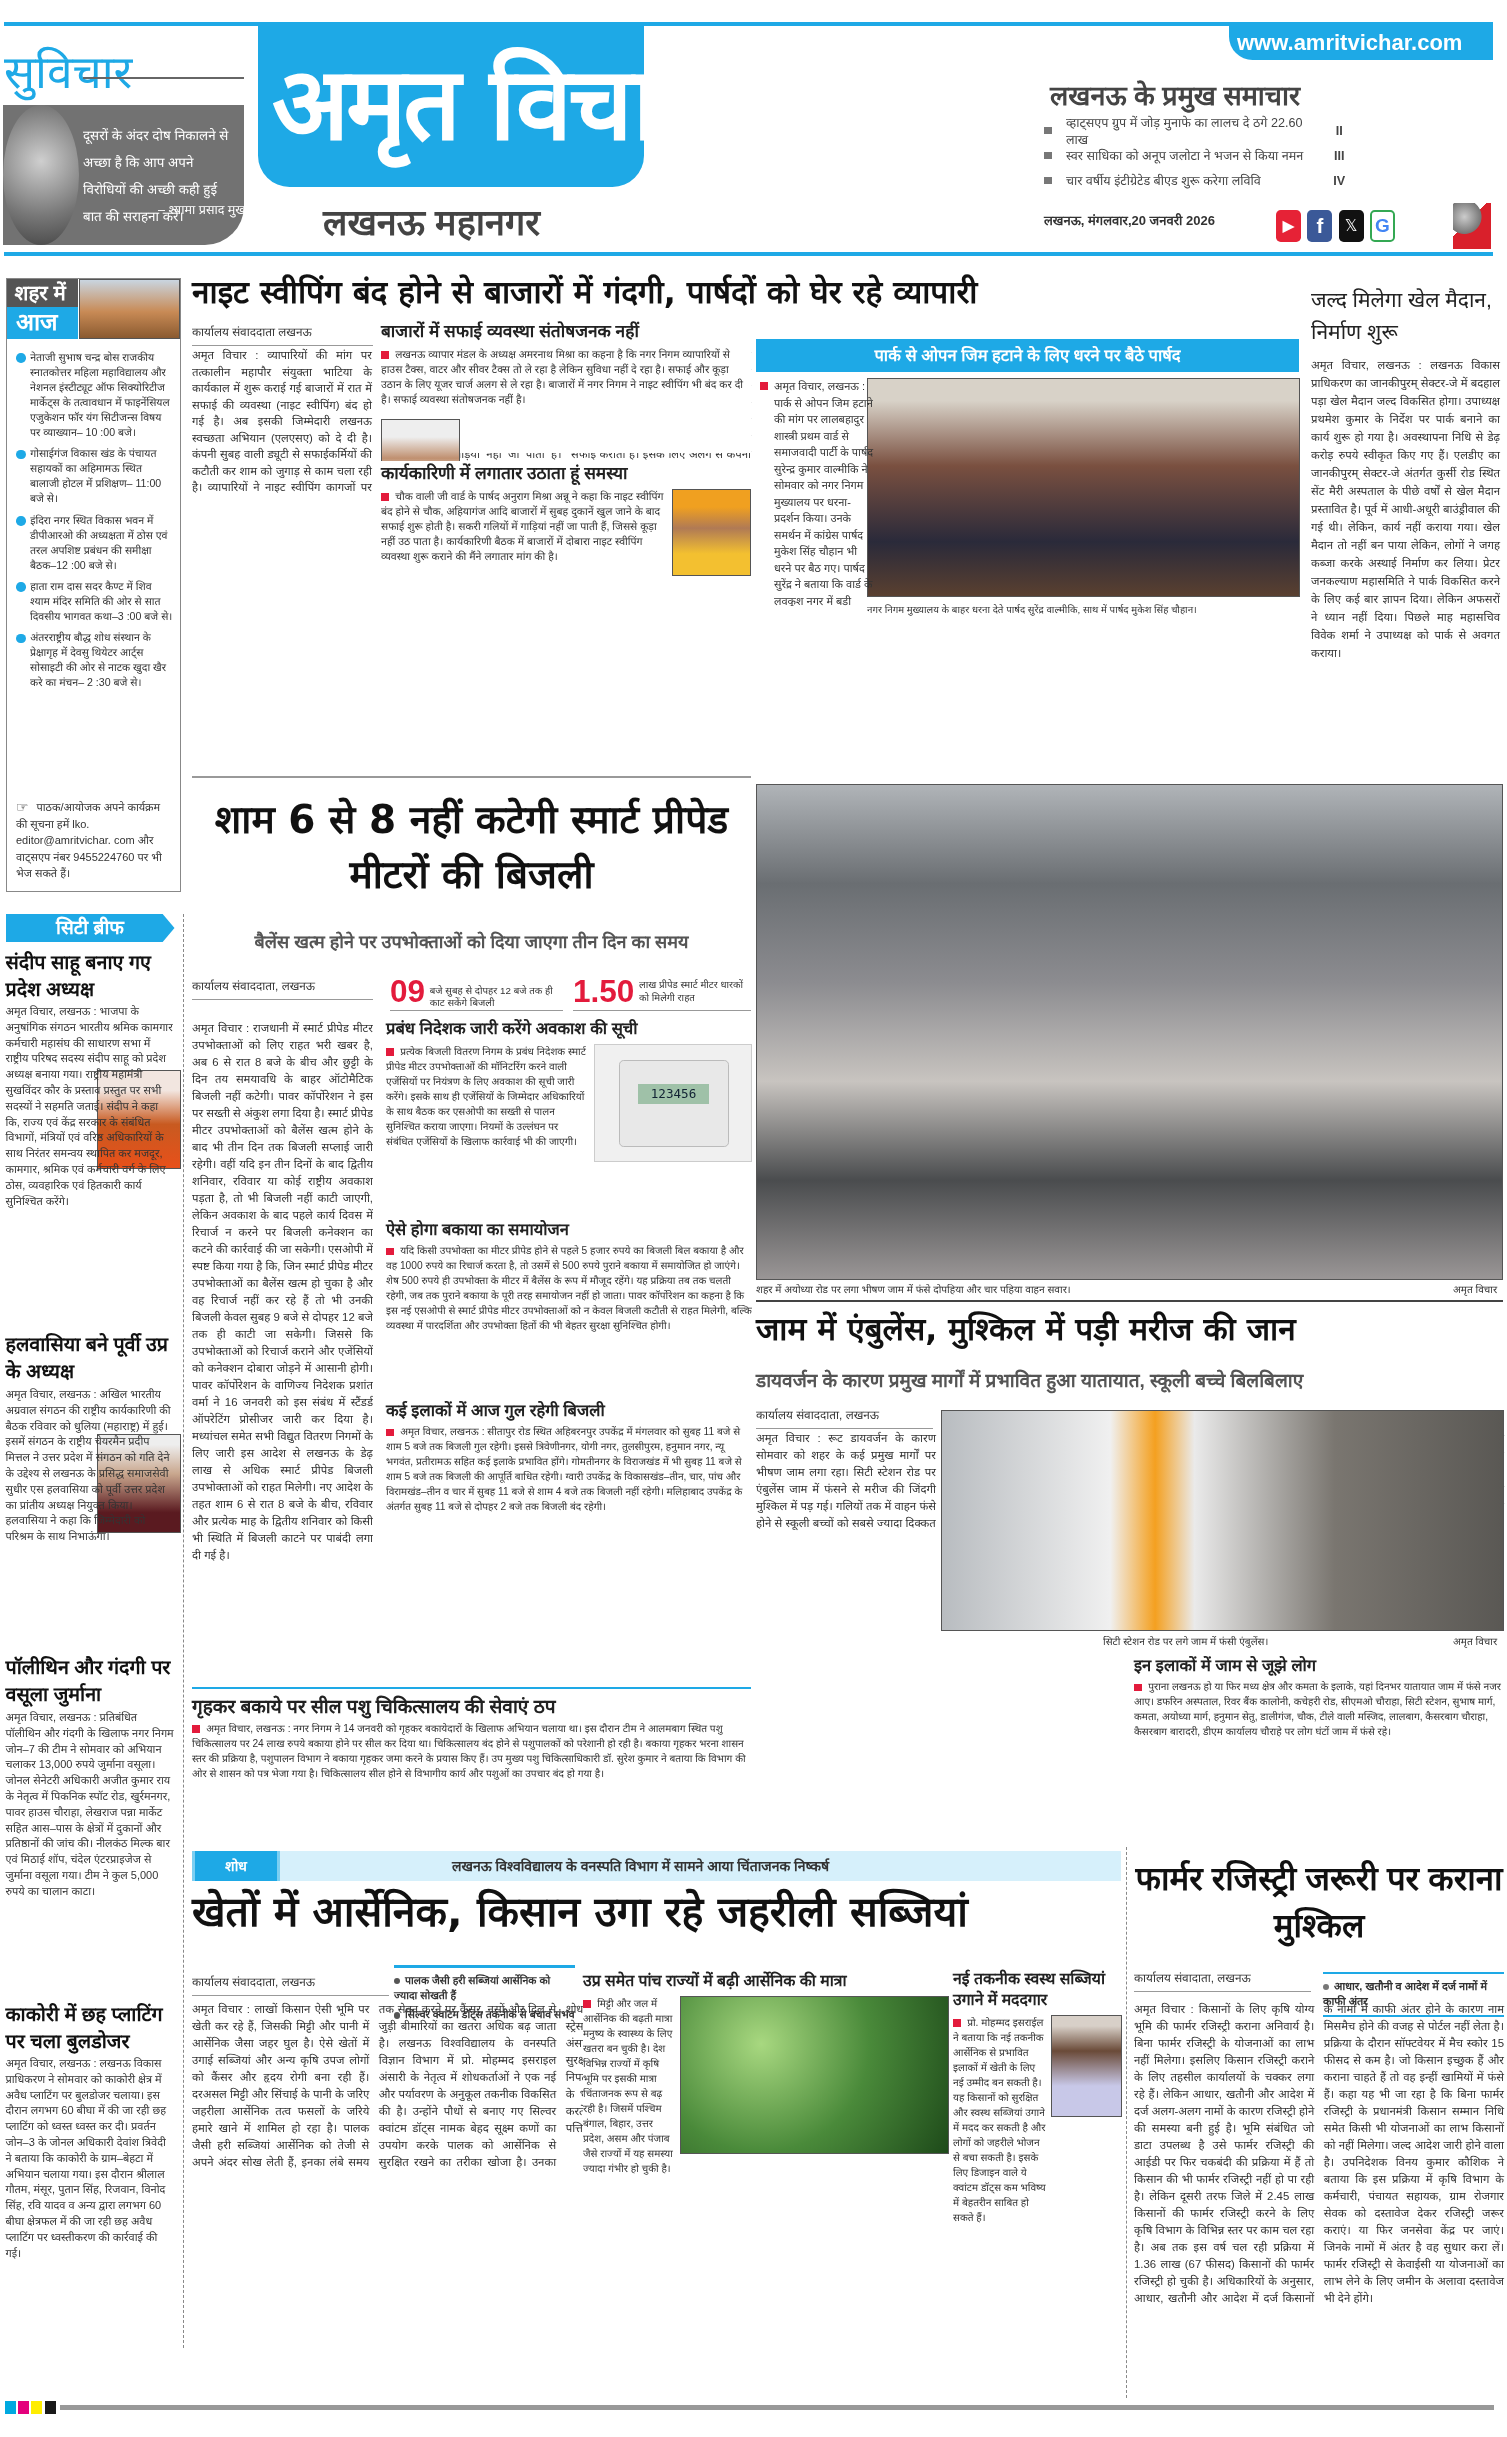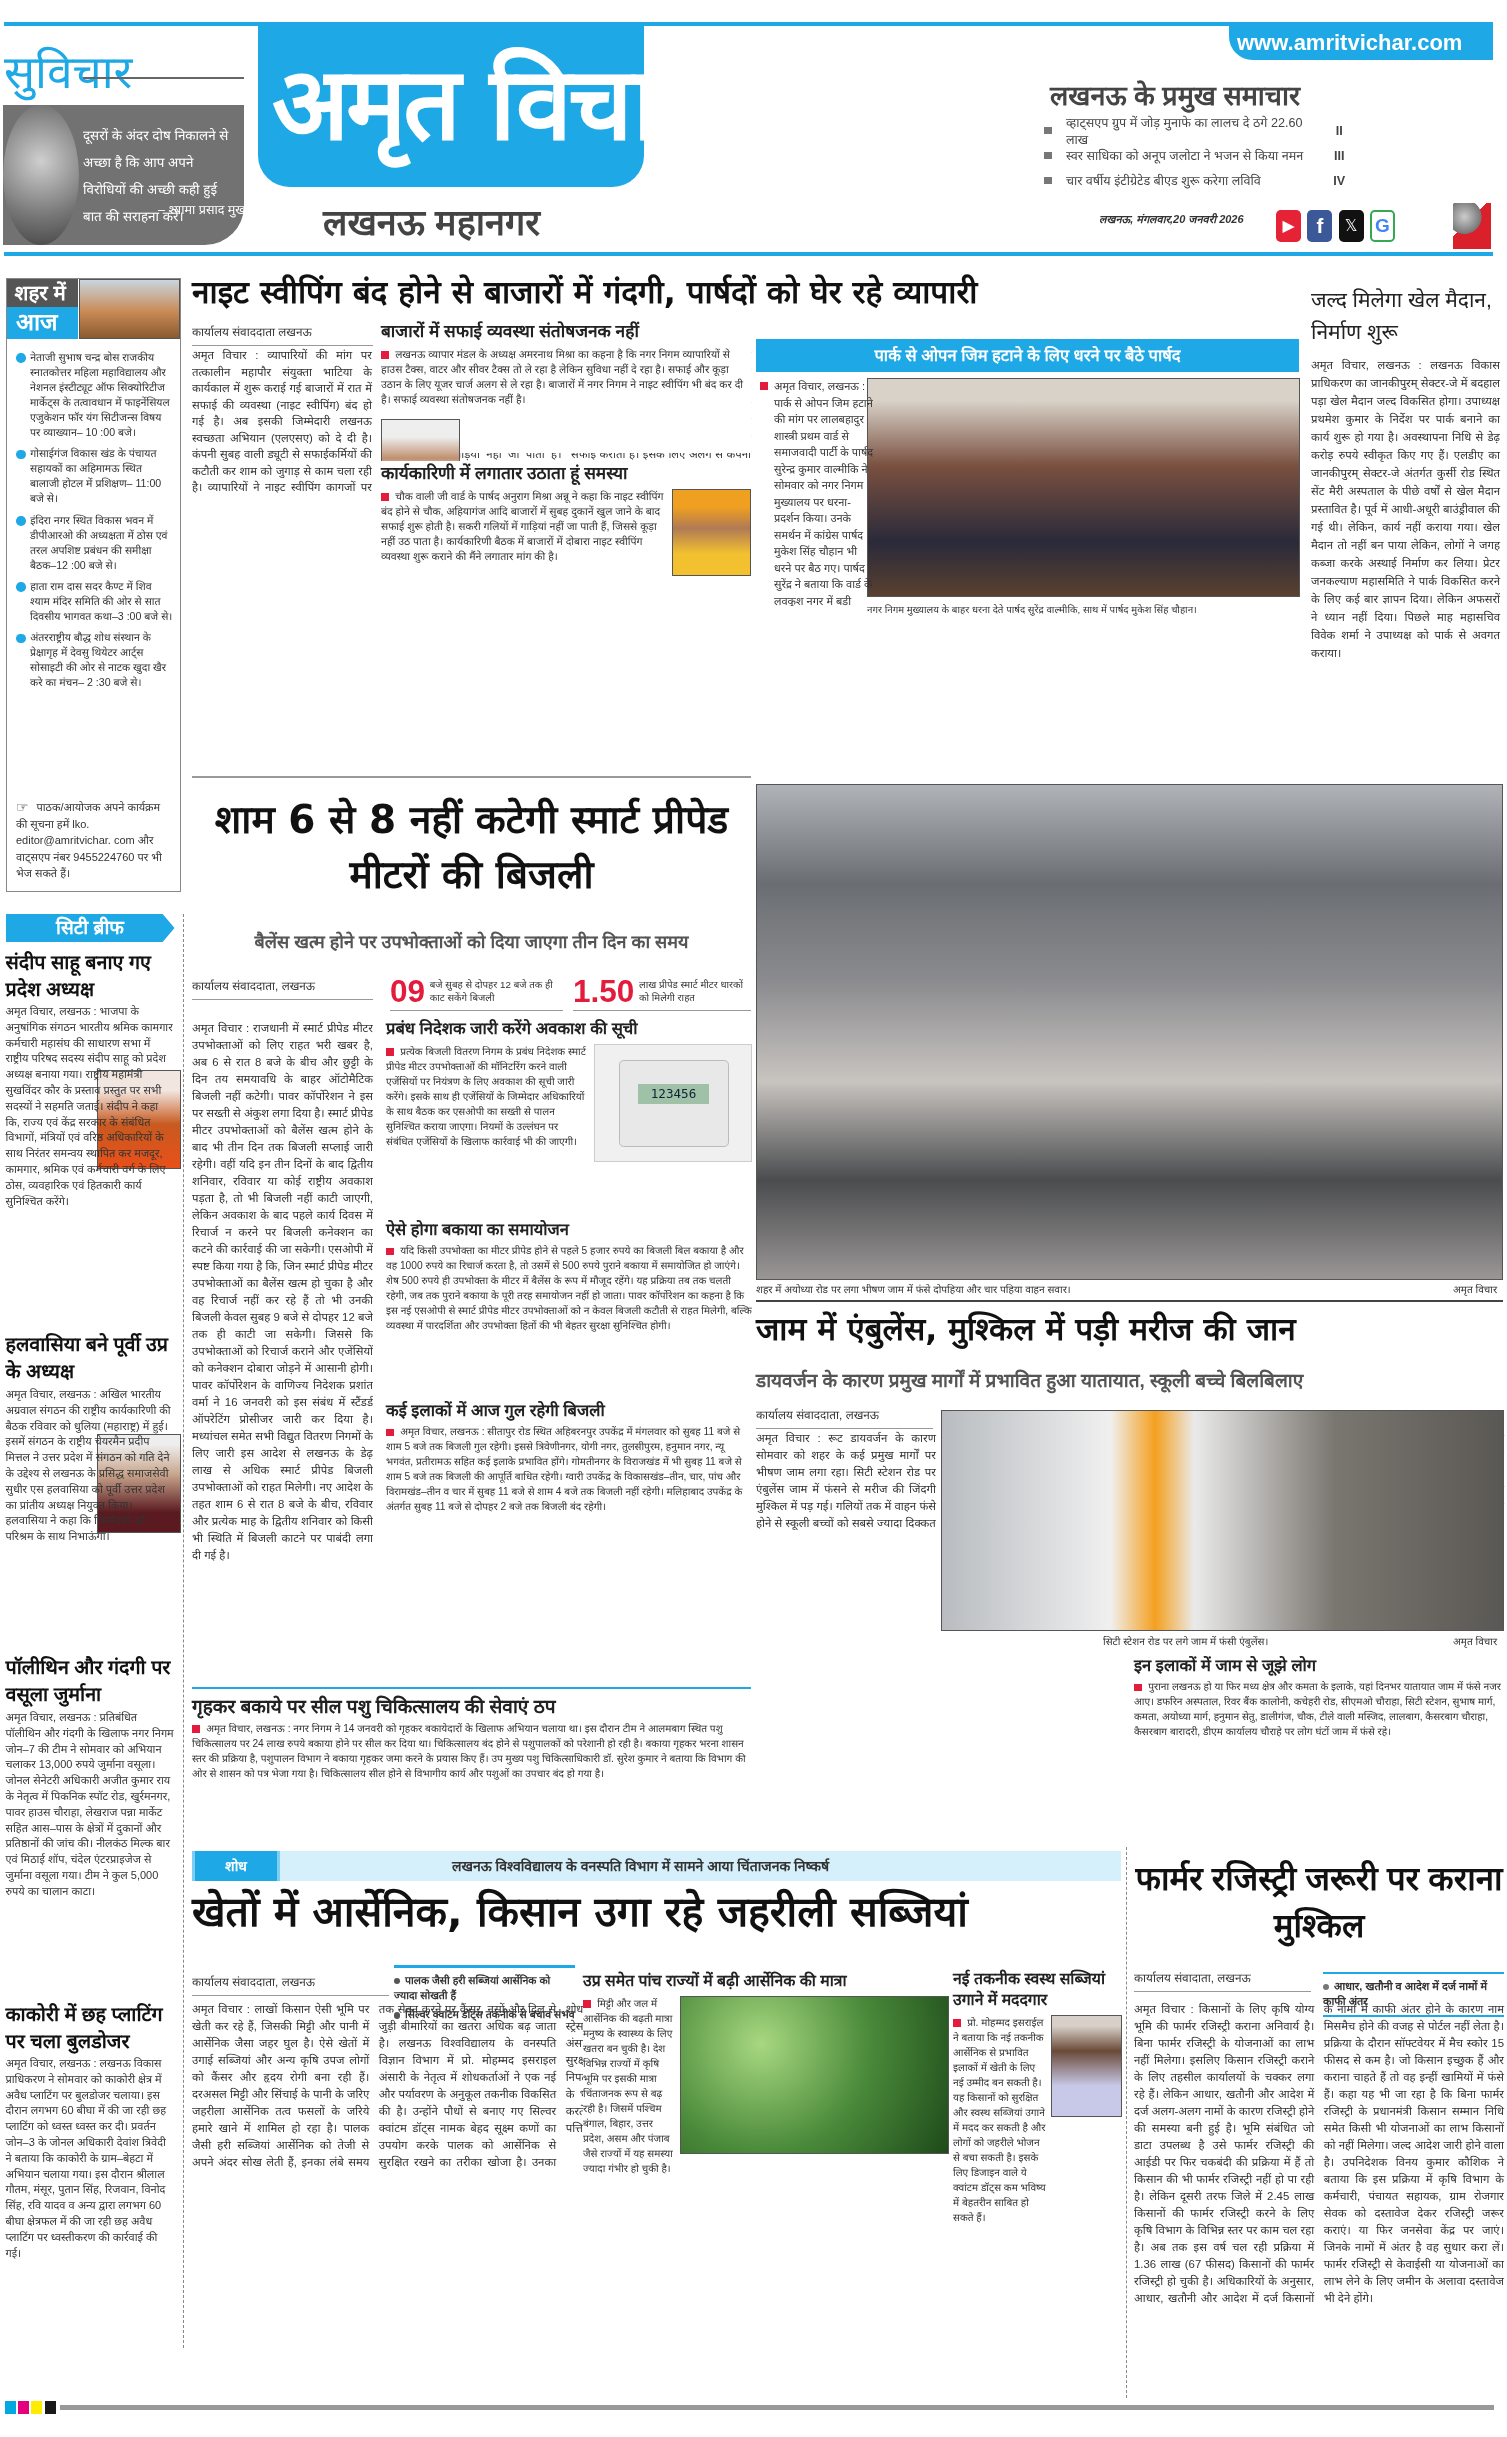--- a/index.html
+++ b/index.html
@@ -52,21 +52,21 @@
       <span style="flex:1;">स्वर साधिका को अनूप जलोटा ने भजन से किया नमन</span>
       <b style="width:23.6px;text-align:center;">III</b>
     </div>
     <div style="display:flex;align-items:center;height:25px;font-size:12.6px;color:#444;">
       <span style="width:7.9px;height:7.9px;background:#777;margin-right:14px;"></span>
       <span style="flex:1;">चार वर्षीय इंटीग्रेटेड बीएड शुरू करेगा लविवि</span>
       <b style="width:23.6px;text-align:center;">IV</b>
     </div>
   </div>
 
-  <div class="abs" style="left:1099px;top:211px;font-size:11px;font-weight:bold;color:#333;font-style:italic;">लखनऊ, मंगलवार,20 जनवरी 2026</div>
+  <div class="abs" style="left:1044px;top:211px;font-size:13px;font-weight:bold;color:#333;">लखनऊ, मंगलवार,20 जनवरी 2026</div>
   <div class="abs" style="left:1276px;top:210px;display:flex;gap:6.3px;">
     <span style="width:25px;height:31.5px;background:#e62236;color:#fff;border-radius:4.7px;display:flex;align-items:center;justify-content:center;font-size:15.8px;">▶</span>
     <span style="width:25px;height:31.5px;background:#3b5998;color:#fff;border-radius:4.7px;display:flex;align-items:center;justify-content:center;font-size:20.5px;font-weight:bold;">f</span>
     <span style="width:25px;height:31.5px;background:#111;color:#fff;border-radius:4.7px;display:flex;align-items:center;justify-content:center;font-size:15.8px;">𝕏</span>
     <span style="width:25px;height:31.5px;background:#fff;color:#4285f4;border:2.4px solid #34a853;border-radius:4.7px;display:flex;align-items:center;justify-content:center;font-size:19px;font-weight:bold;">G</span>
   </div>
   <div class="abs" style="left:1453px;top:203px;width:38px;height:46px;background:radial-gradient(circle at 30% 30%,#ccc,#777 40%,transparent 42%),linear-gradient(135deg,transparent 40%,#d9202b 40%);"></div>
 </div>
 
 <div class="abs" style="left:5.5px;top:278px;width:175px;height:614px;border:1.6px solid #888;">
@@ -143,21 +143,21 @@
 <div class="abs small" style="left:760px;top:622px;width:540px;height:118px;overflow:hidden;font-size:10.6px;line-height:15px;"></div>
 
 <div class="abs" style="left:1311px;top:284px;width:189px;font-size:21px;line-height:31.5px;color:#222;">जल्द मिलेगा खेल मैदान, निर्माण शुरू</div>
 <div class="abs txt" style="left:1311px;top:356px;width:189px;font-size:11.4px;line-height:18px;">अमृत विचार, लखनऊ : लखनऊ विकास प्राधिकरण का जानकीपुरम् सेक्टर-जे में बदहाल पड़ा खेल मैदान जल्द विकसित होगा। उपाध्यक्ष प्रथमेश कुमार के निर्देश पर पार्क बनाने का कार्य शुरू हो गया है। अवस्थापना निधि से डेढ़ करोड़ रुपये स्वीकृत किए गए हैं। एलडीए का जानकीपुरम् सेक्टर-जे अंतर्गत कुर्सी रोड स्थित सेंट मैरी अस्पताल के पीछे वर्षों से खेल मैदान प्रस्तावित है। पूर्व में आधी-अधूरी बाउंड्रीवाल की गई थी। लेकिन, कार्य नहीं कराया गया। खेल मैदान तो नहीं बन पाया लेकिन, लोगों ने जगह कब्जा करके अस्थाई निर्माण कर लिया। प्रेटर जनकल्याण महासमिति ने पार्क विकसित करने के लिए कई बार ज्ञापन दिया। लेकिन अफसरों ने ध्यान नहीं दिया। पिछले माह महासचिव विवेक शर्मा ने उपाध्यक्ष को पार्क से अवगत कराया।</div>
 
 <div class="abs" style="left:192px;top:776px;width:559px;height:1.6px;background:#999;"></div>
 <div class="abs h-xl" style="left:192px;top:792px;width:559px;font-size:39px;line-height:55px;text-align:center;">शाम 6 से 8 नहीं कटेगी स्मार्ट प्रीपेड मीटरों की बिजली</div>
 <div class="abs" style="left:192px;top:929px;width:559px;font-size:18px;font-weight:bold;color:#555;text-align:center;white-space:nowrap;">बैलेंस खत्म होने पर उपभोक्ताओं को दिया जाएगा तीन दिन का समय</div>
 <div class="abs dateline" style="left:192px;top:977px;width:181px;">कार्यालय संवाददाता, लखनऊ</div>
 
-<div class="abs" style="left:390px;top:973px;width:173px;height:38px;border-bottom:0.8px solid #999;display:flex;align-items:center;">
+<div class="abs" style="left:390px;top:973px;width:173px;height:38px;border-bottom:0.8px solid #999;display:flex;align-items:flex-end;">
   <span style="font-size:31.5px;font-weight:bold;color:#e31b3c;margin-right:4.7px;">09</span>
   <span style="font-size:9.8px;line-height:12.6px;color:#333;">बजे सुबह से दोपहर 12 बजे तक ही काट सकेंगे बिजली</span>
 </div>
 <div class="abs" style="left:573px;top:973px;width:178px;height:38px;border-bottom:0.8px solid #999;display:flex;align-items:center;">
   <span style="font-size:31.5px;font-weight:bold;color:#e31b3c;margin-right:4.7px;">1.50</span>
   <span style="font-size:9.8px;line-height:12.6px;color:#333;">लाख प्रीपेड स्मार्ट मीटर धारकों को मिलेगी राहत</span>
 </div>
 
 <div class="abs txt" style="left:192px;top:1020px;width:181px;height:646px;font-size:11.4px;line-height:17px;overflow:hidden;">अमृत विचार : राजधानी में स्मार्ट प्रीपेड मीटर उपभोक्ताओं को लिए राहत भरी खबर है, अब 6 से रात 8 बजे के बीच और छुट्टी के दिन तय समयावधि के बाहर ऑटोमैटिक बिजली नहीं कटेगी। पावर कॉर्पोरेशन ने इस पर सख्ती से अंकुश लगा दिया है। स्मार्ट प्रीपेड मीटर उपभोक्ताओं को बैलेंस खत्म होने के बाद भी तीन दिन तक बिजली सप्लाई जारी रहेगी। वहीं यदि इन तीन दिनों के बाद द्वितीय शनिवार, रविवार या कोई राष्ट्रीय अवकाश पड़ता है, तो भी बिजली नहीं काटी जाएगी, लेकिन अवकाश के बाद पहले कार्य दिवस में रिचार्ज न करने पर बिजली कनेक्शन का कटने की कार्रवाई की जा सकेगी। एसओपी में स्पष्ट किया गया है कि, जिन स्मार्ट प्रीपेड मीटर उपभोक्ताओं का बैलेंस खत्म हो चुका है और वह रिचार्ज नहीं कर रहे हैं तो भी उनकी बिजली केवल सुबह 9 बजे से दोपहर 12 बजे तक ही काटी जा सकेगी। जिससे कि उपभोक्ताओं को रिचार्ज कराने और एजेंसियों को कनेक्शन दोबारा जोड़ने में आसानी होगी। पावर कॉर्पोरेशन के वाणिज्य निदेशक प्रशांत वर्मा ने 16 जनवरी को इस संबंध में स्टैंडर्ड ऑपरेटिंग प्रोसीजर जारी कर दिया है। मध्यांचल समेत सभी विद्युत वितरण निगमों के लिए जारी इस आदेश से लखनऊ के डेढ़ लाख से अधिक स्मार्ट प्रीपेड बिजली उपभोक्ताओं को राहत मिलेगी। नए आदेश के तहत शाम 6 से रात 8 बजे के बीच, रविवार और प्रत्येक माह के द्वितीय शनिवार को किसी भी स्थिति में बिजली काटने पर पाबंदी लगा दी गई है।</div>
 

